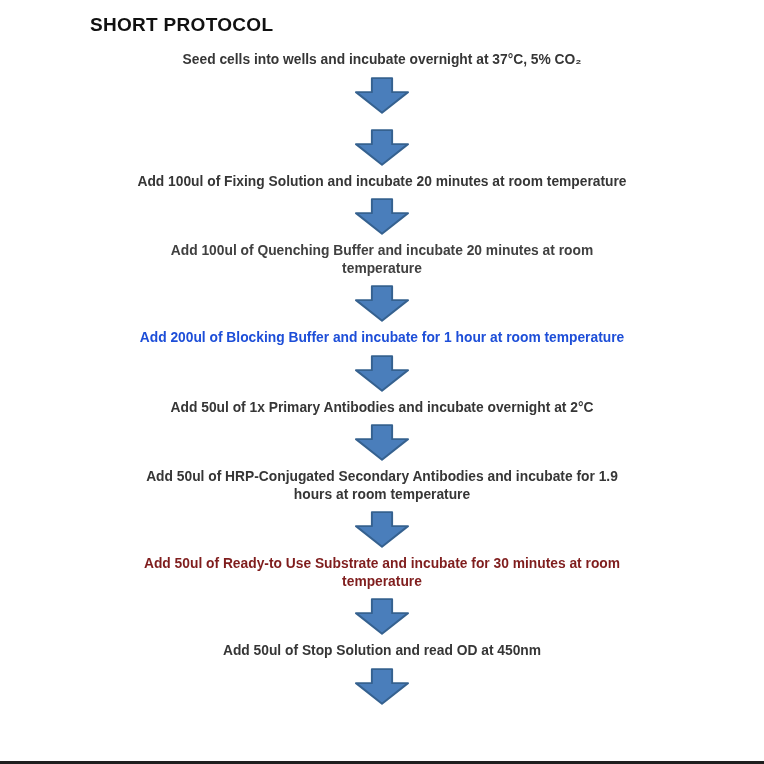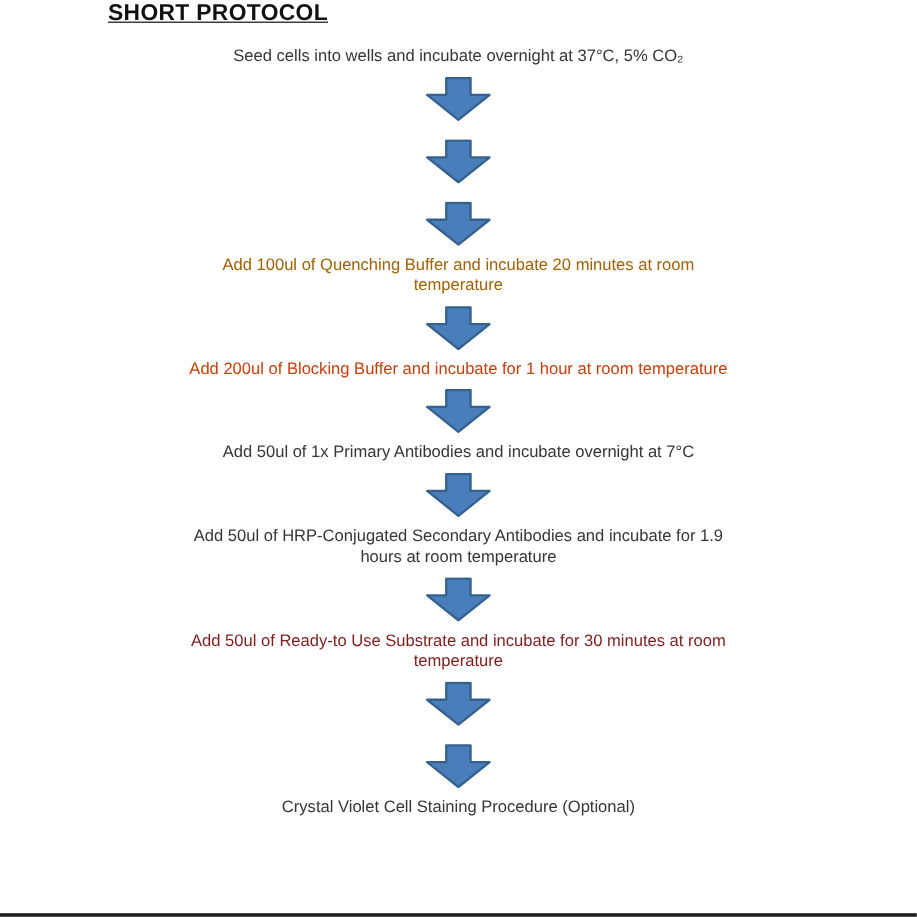--- a/index.html
+++ b/index.html
@@ -10,35 +10,34 @@
     font-family: "Liberation Sans", "DejaVu Sans", sans-serif;
     overflow: hidden;
     box-sizing: border-box;
     border-bottom: 3px solid #1f1f1f;
     position: relative;
   }
   .title {
     font-size: 19px;
     font-weight: bold;
     color: #111111;
-    margin: 1px 0 0 90px;
+    margin: 14px 0 0 90px;
     letter-spacing: 0.3px;
     white-space: nowrap;
-    text-decoration: underline;
   }
   .flow {
     width: 620px;
     margin: 15px auto 0 auto;
     display: flex;
     flex-direction: column;
     align-items: center;
   }
   .step-text {
     font-size: 13.8px;
-    font-weight: normal;
+    font-weight: bold;
     color: #363636;
     text-align: center;
     line-height: 17.5px;
     white-space: pre-line;
     max-width: 620px;
   }
   .arrow {
     width: 54px;
     height: 37px;
     margin: 8px 0 7px 0;
@@ -52,43 +51,44 @@
 <div class="title">SHORT PROTOCOL</div>
 
 <div class="flow">
     <div class="step-text" style="color: rgb(54, 54, 54);">Seed cells into wells and incubate overnight at 37°C, 5% CO₂</div>
     <svg class="arrow" viewBox="0 0 56 38" xmlns="http://www.w3.org/2000/svg">
     <polygon points="17.5,1 38.5,1 38.5,15.5 55,15.5 28,37 1,15.5 17.5,15.5" stroke-width="2" stroke-linejoin="round" fill="#4a7ebb" stroke="#35618f"></polygon>
   </svg>
     <svg class="arrow" viewBox="0 0 56 38" xmlns="http://www.w3.org/2000/svg">
     <polygon points="17.5,1 38.5,1 38.5,15.5 55,15.5 28,37 1,15.5 17.5,15.5" stroke-width="2" stroke-linejoin="round" fill="#4a7ebb" stroke="#35618f"></polygon>
   </svg>
+    <div class="step-text" style="color: rgb(54, 54, 54);">Add 100ul of Fixing Solution and incubate 20 minutes at room temperature</div>
     <svg class="arrow" viewBox="0 0 56 38" xmlns="http://www.w3.org/2000/svg">
     <polygon points="17.5,1 38.5,1 38.5,15.5 55,15.5 28,37 1,15.5 17.5,15.5" stroke-width="2" stroke-linejoin="round" fill="#4a7ebb" stroke="#35618f"></polygon>
   </svg>
-    <div class="step-text" style="color: #a16207;">Add 100ul of Quenching Buffer and incubate 20 minutes at room
+    <div class="step-text" style="color: #404040;">Add 100ul of Quenching Buffer and incubate 20 minutes at room
 temperature</div>
     <svg class="arrow" viewBox="0 0 56 38" xmlns="http://www.w3.org/2000/svg">
     <polygon points="17.5,1 38.5,1 38.5,15.5 55,15.5 28,37 1,15.5 17.5,15.5" stroke-width="2" stroke-linejoin="round" fill="#4a7ebb" stroke="#35618f"></polygon>
   </svg>
-    <div class="step-text" style="color: #c2410c;">Add 200ul of Blocking Buffer and incubate for 1 hour at room temperature</div>
+    <div class="step-text" style="color: #1d4ed8;">Add 200ul of Blocking Buffer and incubate for 1 hour at room temperature</div>
     <svg class="arrow" viewBox="0 0 56 38" xmlns="http://www.w3.org/2000/svg">
     <polygon points="17.5,1 38.5,1 38.5,15.5 55,15.5 28,37 1,15.5 17.5,15.5" stroke-width="2" stroke-linejoin="round" fill="#4a7ebb" stroke="#35618f"></polygon>
   </svg>
-    <div class="step-text" style="color: rgb(54, 54, 54);">Add 50ul of 1x Primary Antibodies and incubate overnight at 7°C</div>
+    <div class="step-text" style="color: rgb(54, 54, 54);">Add 50ul of 1x Primary Antibodies and incubate overnight at 2°C</div>
     <svg class="arrow" viewBox="0 0 56 38" xmlns="http://www.w3.org/2000/svg">
     <polygon points="17.5,1 38.5,1 38.5,15.5 55,15.5 28,37 1,15.5 17.5,15.5" stroke-width="2" stroke-linejoin="round" fill="#4a7ebb" stroke="#35618f"></polygon>
   </svg>
     <div class="step-text" style="color: rgb(54, 54, 54);">Add 50ul of HRP-Conjugated Secondary Antibodies and incubate for 1.9
 hours at room temperature</div>
     <svg class="arrow" viewBox="0 0 56 38" xmlns="http://www.w3.org/2000/svg">
     <polygon points="17.5,1 38.5,1 38.5,15.5 55,15.5 28,37 1,15.5 17.5,15.5" stroke-width="2" stroke-linejoin="round" fill="#4a7ebb" stroke="#35618f"></polygon>
   </svg>
     <div class="step-text" style="color: #7f1d1d;">Add 50ul of Ready-to Use Substrate and incubate for 30 minutes at room
 temperature</div>
     <svg class="arrow" viewBox="0 0 56 38" xmlns="http://www.w3.org/2000/svg">
     <polygon points="17.5,1 38.5,1 38.5,15.5 55,15.5 28,37 1,15.5 17.5,15.5" stroke-width="2" stroke-linejoin="round" fill="#4a7ebb" stroke="#35618f"></polygon>
   </svg>
+    <div class="step-text" style="color: rgb(54, 54, 54);">Add 50ul of Stop Solution and read OD at 450nm</div>
     <svg class="arrow" viewBox="0 0 56 38" xmlns="http://www.w3.org/2000/svg">
     <polygon points="17.5,1 38.5,1 38.5,15.5 55,15.5 28,37 1,15.5 17.5,15.5" stroke-width="2" stroke-linejoin="round" fill="#4a7ebb" stroke="#35618f"></polygon>
   </svg>
-    <div class="step-text" style="color: rgb(54, 54, 54);">Crystal Violet Cell Staining Procedure (Optional)</div>
   </div>
 
 </body></html>

